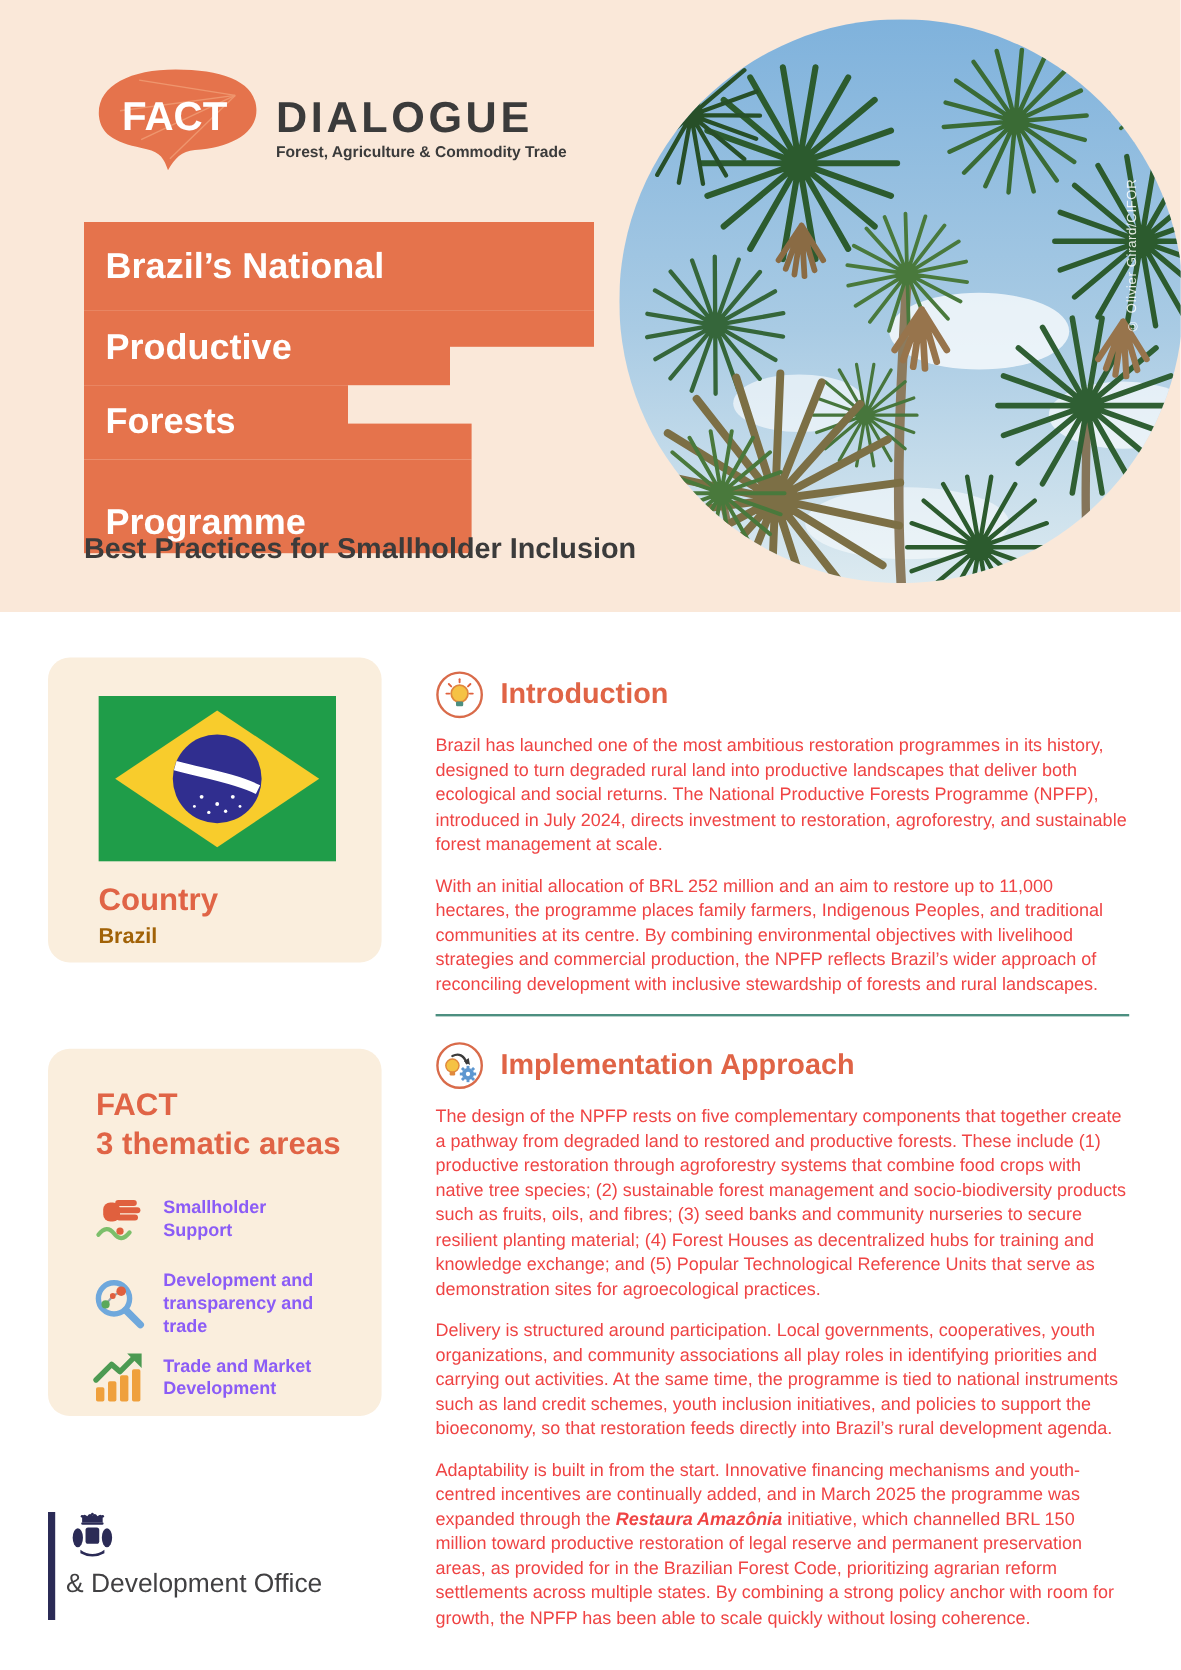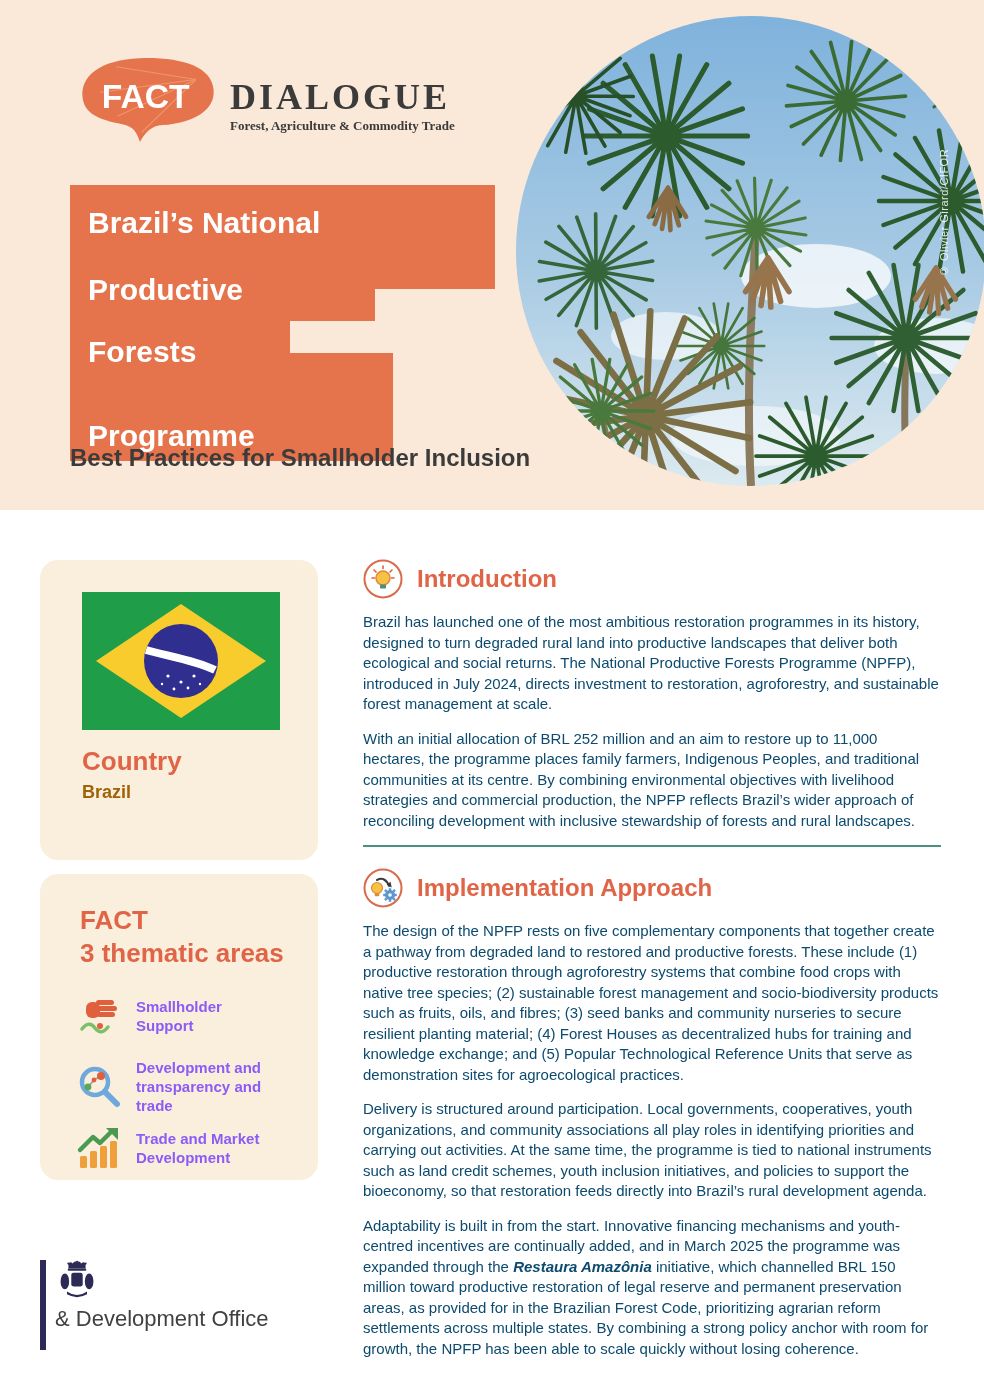--- a/index.html
+++ b/index.html
@@ -10,50 +10,50 @@
   
   .header { position:absolute; left:0; top:0; width:984px; height:510px; background:#FAE8D9; }
 
   .photo-circle { position:absolute; left:516px; top:16px; width:470px; height:470px;
                   border-radius:50%; overflow:hidden; }
   .photo-credit { position:absolute; left:938px; top:62px; height:215px;
                   writing-mode:vertical-rl; transform:rotate(180deg);
                   font-size:11px; letter-spacing:.5px; color:rgba(255,255,255,.85); }
 
   .logo { position:absolute; left:68px; top:52px; display:flex; align-items:center; }
-  .logo-right { margin-left:10px; padding-top:14px;font-family:Liberation Serif, serif; }
+  .logo-right { margin-left:10px; padding-top:14px; }
   .logo-dialogue { font-size:36px; font-weight:bold; letter-spacing:3px; color:#3B3B3B; line-height:36px; }
   .logo-tagline  { font-size:13px; font-weight:bold; color:#3B3B3B; margin-top:3px; }
 
   .title-wrap { position:absolute; left:70px; top:185px; width:430px; height:278px; }
   .tblock { position:absolute; background:#E5734C; }
   .tline  { position:absolute; left:18px; color:#ffffff; font-weight:bold; font-size:30px; line-height:62px; white-space:nowrap; }
 
   .subtitle { position:absolute; left:70px; top:444px; font-size:24px; font-weight:bold; color:#3B3B3B; }
 
   
   .card { position:absolute; left:40px; width:278px; background:#FAEEDD; border-radius:18px; }
-  .card-country { top:560px; height:300px; }
+  .card-country { top:548px; height:254px; }
   .card-fact    { top:874px; height:306px; }
 
   .flag { position:absolute; left:42px; top:32px; width:198px; height:138px; }
   .country-label { position:absolute; left:42px; top:186px; font-size:26px; font-weight:bold; color:#E06446; }
   .country-value { position:absolute; left:42px; top:222px; font-size:18px; font-weight:bold; color:#a16207;text-align:right; }
 
   .fact-title { position:absolute; left:40px; top:30px; font-size:26px; font-weight:bold; color:#E06446; line-height:33px; }
   .theme-item { position:absolute; left:36px; width:220px; display:flex; align-items:center; }
   .theme-icon { width:48px; height:48px; flex:0 0 48px; }
   .theme-label { margin-left:12px; font-size:15px; font-weight:bold; color:#8b5cf6; line-height:19px; }
 
   
   .content { position:absolute; left:363px; top:558px; width:578px; }
   .section-head { display:flex; align-items:center; height:42px; margin-bottom:12px; }
   .section-icon { width:40px; height:40px; flex:0 0 40px; }
   .section-title { margin-left:14px; font-size:24px; font-weight:bold; color:#E06446; }
-  .para { font-size:15px; line-height:20.5px; color:#0c4a6e; margin-bottom:14px; }
+  .para { font-size:15px; line-height:20.5px; color:#ef4444; margin-bottom:14px; }
   .para .bi { font-style:italic; font-weight:700; }
   .divider { height:2px; background:#4C8F80; margin:13px 0 20px 0; border:none; }
 
   
   .fcdo { position:absolute; left:40px; top:1260px; display:flex; }
   .fcdo-bar { width:6px; height:90px; background:#2B2B56; }
   .fcdo-body { margin-left:9px; }
   .fcdo-text { font-size:22px; color:#414042; line-height:26px; margin-top:2px; }
 </style>
 </head>

